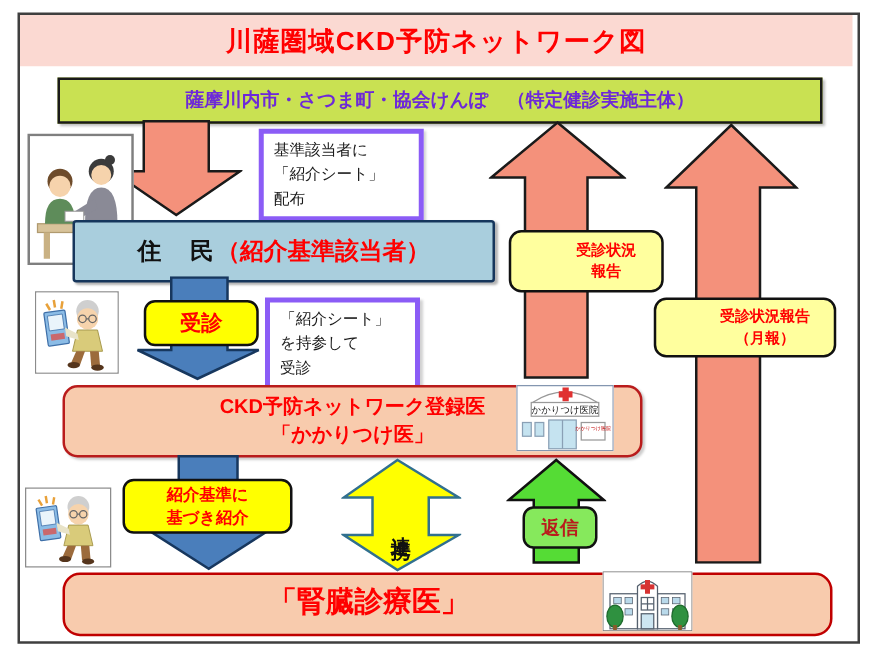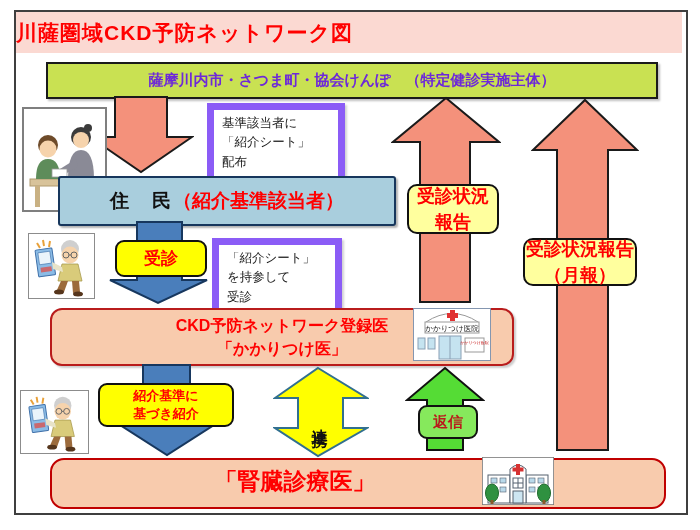--- a/index.html
+++ b/index.html
@@ -1,46 +1,46 @@
 <!DOCTYPE html>
 <html><head>
 <meta charset="utf-8">
 <style>
   html,body{margin:0;padding:0;background:#fff;}
   body{font-family:"Liberation Sans","DejaVu Sans",sans-serif;}
   #canvas{position:relative;width:700px;height:530px;background:#fff;overflow:hidden;}
   .abs{position:absolute;}
   #frame{left:14px;top:10px;width:670px;height:501px;border:2px solid #3f3f3f;background:#fff;}
   #titlebar{left:16px;top:12px;width:666px;height:41px;background:#fbd9d2;
-    display:flex;align-items:center;}
+    display:flex;align-items:center;justify-content:center;}
   #titlebar span{color:#ff0000;font-weight:bold;font-size:21px;letter-spacing:1px;}
   #greenbar{left:46px;top:62px;width:608px;height:33px;background:#c9e152;border:2px solid #1a1a1a;
     display:flex;align-items:center;justify-content:center;box-shadow:2px 2px 2px rgba(0,0,0,.25);}
   #greenbar span{color:#6d28d9;font-weight:bold;font-size:15px;}
-  .note{background:#fff;border:7px solid #8b5cf6;box-shadow:2px 2px 2px rgba(0,0,0,.18);
+  .note{background:#fff;border:4px solid #8b5cf6;box-shadow:2px 2px 2px rgba(0,0,0,.18);
     font-size:12.5px;line-height:1.55;padding:4px 8px;color:#1a1a1a;}
   #jumin{left:58px;top:176px;width:334px;height:46px;background:#a9cedd;border:2px solid #16365c;
     border-radius:3px;display:flex;align-items:center;justify-content:center;
     box-shadow:2px 2px 2px rgba(0,0,0,.3);}
   #jumin .blk{color:#111;font-weight:bold;font-size:19px;letter-spacing:2px;}
   #jumin .red{color:#ff0000;font-weight:bold;font-size:19px;}
   #ckdbox{left:50px;top:308px;width:460px;height:54px;background:#f8cbad;border:2px solid #b91c1c;
     border-radius:12px;display:flex;flex-direction:column;align-items:center;justify-content:center;
     box-shadow:2px 2px 2px rgba(0,0,0,.2);}
   #ckdbox div{color:#ff0000;font-weight:bold;font-size:16px;line-height:1.45;}
   #kidneybar{left:50px;top:458px;width:612px;height:47px;background:#f8cbad;border:2px solid #c00000;
     border-radius:14px;}
   #kidneytext{left:160px;top:466px;width:270px;text-align:center;color:#ff0000;font-weight:bold;font-size:23px;}
   .ybox{background:#ffff00;border:2px solid #111;color:#ff0000;font-weight:bold;text-align:center;
     display:flex;flex-direction:column;align-items:center;justify-content:center;}
   #jushinbox{left:115px;top:240px;width:88px;height:33px;border-radius:9px;font-size:17px;}
   #refbox{left:98px;top:383px;width:132px;height:40px;border-radius:9px;font-size:13px;line-height:1.35;}
   .ylabel{background:#ffff9e;border:2px solid #111;border-radius:10px;color:#ff0000;font-weight:bold;
     text-align:center;display:flex;flex-direction:column;align-items:center;justify-content:center;
-    font-size:18px;line-height:1.45;}
+    font-size:12px;line-height:1.45;padding-left:32px;}
   #report1{left:407px;top:184px;width:88px;height:46px;}
   #report2{left:523px;top:238px;width:110px;height:44px;text-align:right;}
   #henshin{left:418px;top:405px;width:56px;height:30px;background:#86e95c;border:2px solid #111;
     border-radius:9px;color:#b91c1c;font-weight:bold;font-size:15px;display:flex;align-items:center;justify-content:center;}
   #renkei{left:300px;top:388px;width:38px;height:62px;writing-mode:vertical-rl;
     color:#111;font-weight:600;font-size:16px;letter-spacing:3px;display:flex;align-items:center;justify-content:center;}
   .illus{background:#fff;}
   svg{display:block;}
 </style>
 </head>

